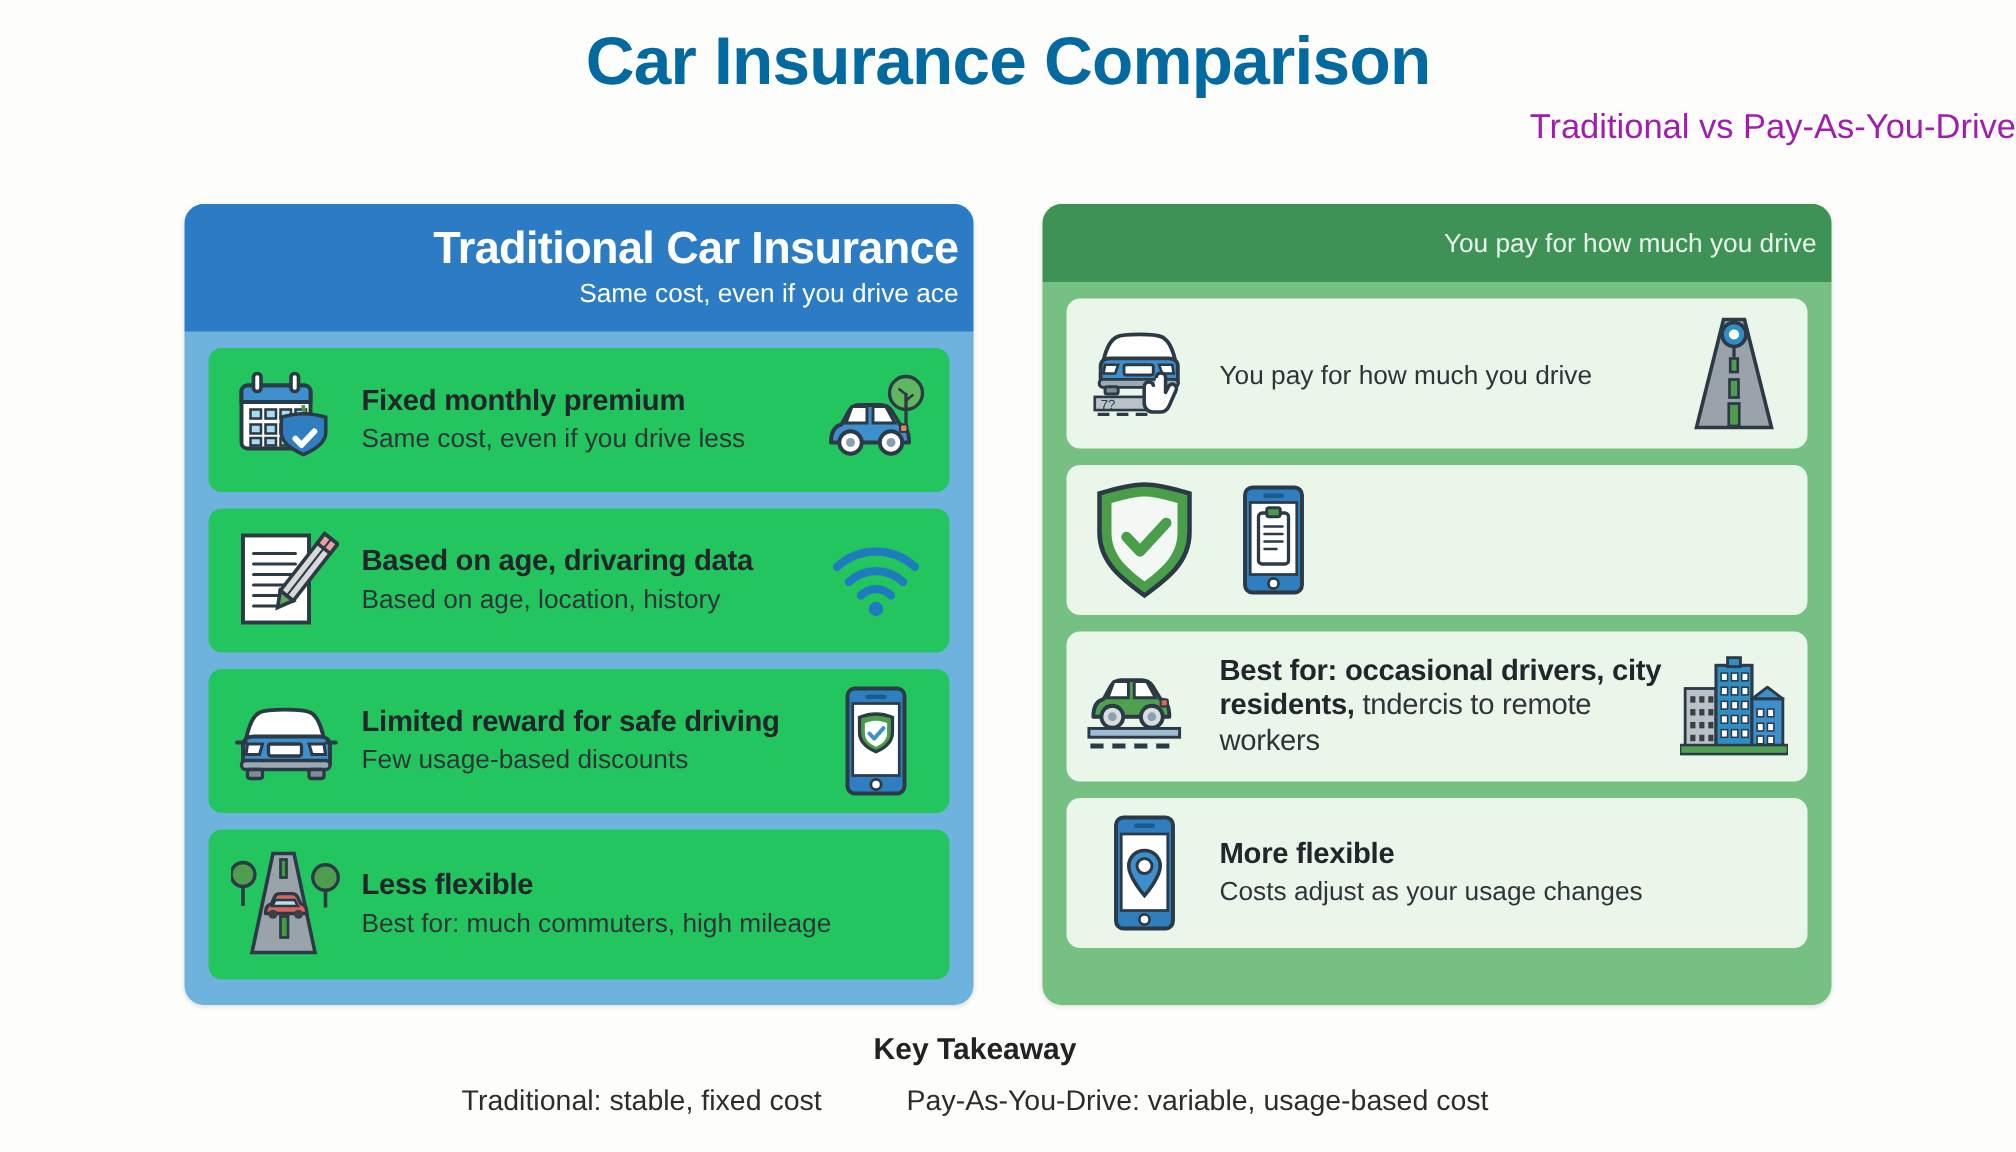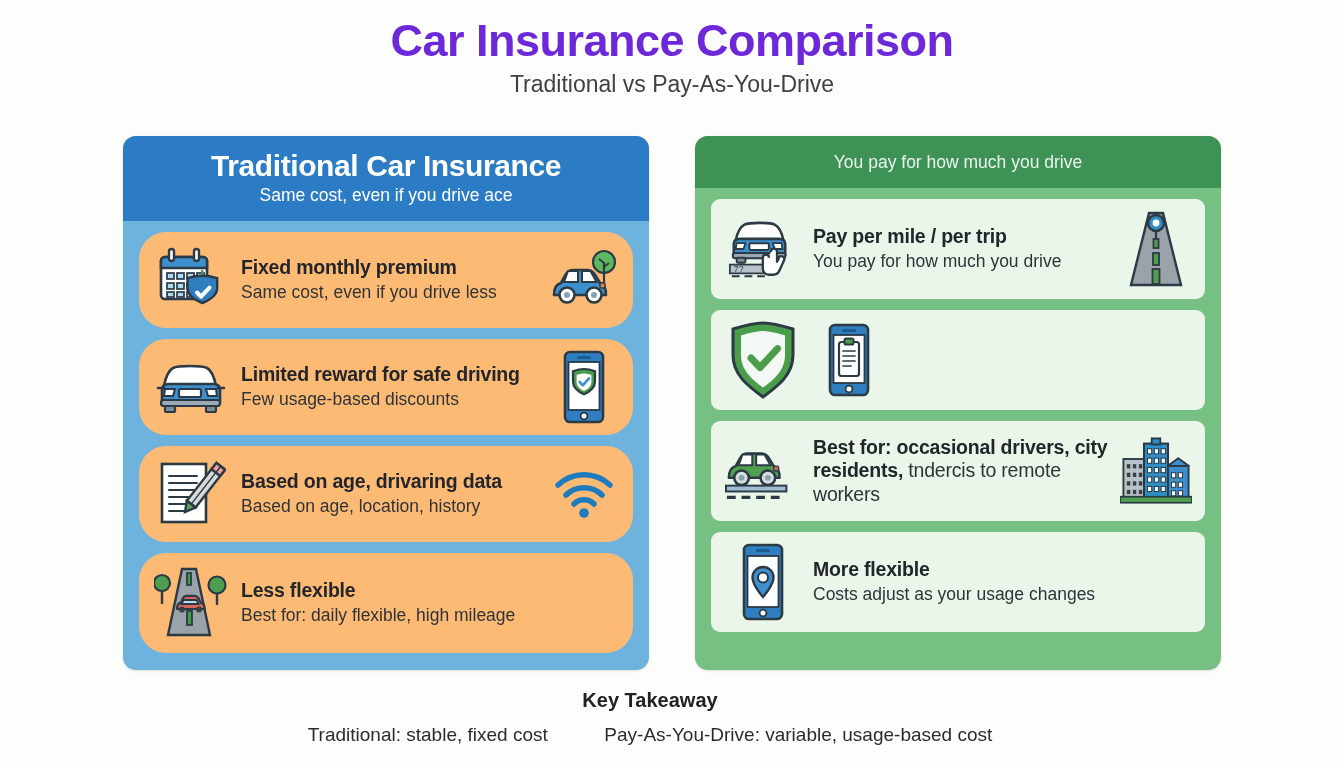--- a/index.html
+++ b/index.html
@@ -7,41 +7,41 @@
     width: 1344px; height: 768px;
     background: #fdfdfb;
     font-family: "Liberation Sans", sans-serif;
     overflow: hidden;
   }
   .page { position: relative; width: 1344px; height: 768px; }
 
   
   .header { text-align: center; padding-top: 16px; }
   .main-title {
-    font-size: 45px; font-weight: bold; color: #6d28d9;
+    font-size: 45px; font-weight: bold; color: #0369a1;
     letter-spacing: -0.5px; line-height: 1.12;
   }
   .sub-title {
-    font-size: 23px; color: #404040; margin-top: 5px; font-weight: normal;
+    font-size: 23px; color: #a21caf; margin-top: 5px; font-weight: normal; text-align: right;
   }
 
   
   .columns {
     position: absolute; left: 0; top: 136px; width: 1344px;
     display: flex; justify-content: center; gap: 46px;
   }
   .panel {
     width: 526px; border-radius: 13px; overflow: hidden;
     display: flex; flex-direction: column;
     box-shadow: 0 1px 3px rgba(0,0,0,0.12);
   }
   .panel-blue { background: #6eb3dd; }
   .panel-green { background: #76c083; }
 
-  .panel-head { padding: 13px 10px 15px; text-align: center; }
+  .panel-head { padding: 13px 10px 15px; text-align: right; }
   .head-blue { background: #2b7cc4; }
   .head-green { background: #3f9256; }
   .panel-head h2 {
     color: #ffffff; font-size: 30px; font-weight: bold;
     letter-spacing: -0.4px; line-height: 1.1;
   }
   .panel-head p {
     color: #ffffff; font-size: 17.5px; margin-top: 3px; font-weight: normal;
   }
   .head-green p { color: #e9f5ec; }
@@ -49,21 +49,21 @@
   .panel-body {
     padding: 11px 16px 17px; display: flex; flex-direction: column; gap: 11px;
     flex: 1;
   }
 
   
   .row {
     border-radius: 9px; display: flex; align-items: center;
     padding: 10px 13px; gap: 11px; min-height: 96px;
   }
-  .row-blue { background: #fdba74; border-radius: 27px; }
+  .row-blue { background: #22c55e; }
   .row-green { background: #e9f6e9; }
 
   .row-icon { flex: 0 0 auto; display: flex; align-items: center; justify-content: center; }
   .row-icon.left { width: 78px; }
   .row-icon.right { width: 72px; }
   .row-text { flex: 1 1 auto; min-width: 0; }
   .row-title {
     font-size: 19.5px; font-weight: bold; color: #22252a; line-height: 1.2;
     letter-spacing: -0.2px;
   }
@@ -140,20 +140,51 @@
               <circle cx="46" cy="46" r="7.5" fill="#ffffff" stroke="#2b3a45" stroke-width="2.6"></circle>
               <circle cx="19" cy="46" r="3" fill="#8aa2b0"></circle>
                 <circle cx="46" cy="46" r="3" fill="#8aa2b0"></circle>
               <rect x="52" y="34" width="5" height="5" rx="1.4" fill="#e8854b" stroke="#2b3a45" stroke-width="1.4"></rect>
             </svg>
           </div>
         </div>
 
         <div class="row row-blue">
           <div class="row-icon left">
+            <svg width="70" height="72" viewBox="0 0 70 72">
+              <rect x="6" y="6" width="44" height="58" fill="#ffffff" stroke="#2b3a45" stroke-width="2.6"></rect>
+              <g stroke="#2b3a45" stroke-width="2" stroke-linecap="round">
+                <path d="M13 18h28M13 25h28M13 32h28M13 39h28M13 46h22M13 53h16"></path>
+              </g>
+              <g transform="rotate(38 45 36)">
+                <rect x="38" y="2" width="11" height="48" fill="#d9d9d9" stroke="#2b3a45" stroke-width="2.4"></rect>
+                <path d="M38 2h11v8H38z" fill="#e8a0a0" stroke="#2b3a45" stroke-width="2.4"></path>
+                <path d="M38 50h11l-5.5 10z" fill="#5fa85f" stroke="#2b3a45" stroke-width="2.4"></path>
+                <path d="M43.5 2v48" stroke="#2b3a45" stroke-width="1.4"></path>
+              </g>
+            </svg>
+          </div>
+          <div class="row-text">
+            <div class="row-title">Based on  age, drivaring data</div>
+            <div class="row-desc">Based on age, location, history</div>
+          </div>
+          <div class="row-icon right">
+            <svg width="62" height="52" viewBox="0 0 62 52">
+              <g fill="none" stroke="#1e7bbd" stroke-width="5.5" stroke-linecap="round">
+                <path d="M5 17a38 38 0 0 1 52 0"></path>
+                <path d="M13 27a26 26 0 0 1 36 0"></path>
+                <path d="M21 36a14 14 0 0 1 20 0"></path>
+              </g>
+              <circle cx="31" cy="45" r="4.8" fill="#1e7bbd"></circle>
+            </svg>
+          </div>
+        </div>
+
+        <div class="row row-blue">
+          <div class="row-icon left">
             <svg width="74" height="62" viewBox="0 0 74 62">
               <path d="M10 30c2-10 5-16 9-18 5-2.6 29-2.6 34 0 4 2 7 8 9 18z" fill="#ffffff" stroke="#2b3a45" stroke-width="2.6" stroke-linejoin="round"></path>
               <path d="M8 34c0-4 3-6 7-6h44c4 0 7 2 7 6v12H8z" fill="#3d8fcd" stroke="#2b3a45" stroke-width="2.6"></path>
               <rect x="25" y="33" width="22" height="8" rx="1.6" fill="#ffffff" stroke="#2b3a45" stroke-width="2.2"></rect>
               <path d="M11 33h10l-2 7h-9z" fill="#ffffff" stroke="#2b3a45" stroke-width="2"></path>
               <path d="M62 33H52l2 7h9z" fill="#ffffff" stroke="#2b3a45" stroke-width="2"></path>
               <rect x="7" y="44" width="59" height="6" rx="2.8" fill="#9aa9b3" stroke="#2b3a45" stroke-width="2.2"></rect>
               <rect x="11" y="50" width="10" height="6" rx="1.6" fill="#7e8d97" stroke="#2b3a45" stroke-width="2.2"></rect>
               <rect x="52" y="50" width="10" height="6" rx="1.6" fill="#7e8d97" stroke="#2b3a45" stroke-width="2.2"></rect>
               <path d="M4 32h6M64 32h6" stroke="#2b3a45" stroke-width="2.6" stroke-linecap="round"></path>
@@ -171,51 +202,20 @@
               <circle cx="23" cy="67" r="3.4" fill="#ffffff" stroke="#2b3a45" stroke-width="1.8"></circle>
               <path d="M23 20c5 0 11 2.2 11 2.2v10c0 6.6-5.4 10.6-11 13-5.6-2.4-11-6.4-11-13v-10S18 20 23 20z" fill="#4a9e4a" stroke="#2b3a45" stroke-width="2.2"></path>
               <path d="M23 24.5c3.4 0 7.4 1.5 7.4 1.5v7c0 4.5-3.7 7.2-7.4 8.8-3.8-1.6-7.4-4.3-7.4-8.8v-7s4-1.5 7.4-1.5z" fill="#ffffff"></path>
               <path d="M18.6 33l3.2 3.4 6.2-7" fill="none" stroke="#3d8fcd" stroke-width="2.6" stroke-linecap="round" stroke-linejoin="round"></path>
             </svg>
           </div>
         </div>
 
         <div class="row row-blue">
           <div class="row-icon left">
-            <svg width="70" height="72" viewBox="0 0 70 72">
-              <rect x="6" y="6" width="44" height="58" fill="#ffffff" stroke="#2b3a45" stroke-width="2.6"></rect>
-              <g stroke="#2b3a45" stroke-width="2" stroke-linecap="round">
-                <path d="M13 18h28M13 25h28M13 32h28M13 39h28M13 46h22M13 53h16"></path>
-              </g>
-              <g transform="rotate(38 45 36)">
-                <rect x="38" y="2" width="11" height="48" fill="#d9d9d9" stroke="#2b3a45" stroke-width="2.4"></rect>
-                <path d="M38 2h11v8H38z" fill="#e8a0a0" stroke="#2b3a45" stroke-width="2.4"></path>
-                <path d="M38 50h11l-5.5 10z" fill="#5fa85f" stroke="#2b3a45" stroke-width="2.4"></path>
-                <path d="M43.5 2v48" stroke="#2b3a45" stroke-width="1.4"></path>
-              </g>
-            </svg>
-          </div>
-          <div class="row-text">
-            <div class="row-title">Based on  age, drivaring data</div>
-            <div class="row-desc">Based on age, location, history</div>
-          </div>
-          <div class="row-icon right">
-            <svg width="62" height="52" viewBox="0 0 62 52">
-              <g fill="none" stroke="#1e7bbd" stroke-width="5.5" stroke-linecap="round">
-                <path d="M5 17a38 38 0 0 1 52 0"></path>
-                <path d="M13 27a26 26 0 0 1 36 0"></path>
-                <path d="M21 36a14 14 0 0 1 20 0"></path>
-              </g>
-              <circle cx="31" cy="45" r="4.8" fill="#1e7bbd"></circle>
-            </svg>
-          </div>
-        </div>
-
-        <div class="row row-blue">
-          <div class="row-icon left">
             <svg width="74" height="80" viewBox="0 0 74 80">
               <path d="M28 6h14l14 66H14z" fill="#9aa2aa" stroke="#2b3a45" stroke-width="2.4"></path>
               <g fill="#4f9e4f" stroke="#2b3a45" stroke-width="2.2">
                 <circle cx="8" cy="20" r="8"></circle>
                   <circle cx="63" cy="22" r="8.5"></circle>
               </g>
               <path d="M8 28v13M63 30v12" stroke="#2b3a45" stroke-width="2.4"></path>
               <g fill="#3f9e3f" stroke="#2b3a45" stroke-width="1.8">
                 <rect x="33" y="10" width="4" height="12"></rect>
                 <rect x="33" y="48" width="5" height="14"></rect>
@@ -223,21 +223,21 @@
               <g transform="translate(22,32)">
                 <path d="M1 14c0-4 1.6-6 4-6.4L7 3c.7-1.4 2-2.2 3.6-2.2h8c1.6 0 3 .8 3.8 2.2l2.2 4.6c2.4.4 4 2.4 4 6.4z" fill="#d9655c" stroke="#2b3a45" stroke-width="2.2" stroke-linejoin="round"></path>
                 <path d="M7.5 5h13l2 4H5.5z" fill="#b8dcf0" stroke="#2b3a45" stroke-width="1.8"></path>
                 <circle cx="6" cy="14.5" r="3" fill="#3c3f44"></circle>
                   <circle cx="23" cy="14.5" r="3" fill="#3c3f44"></circle>
               </g>
             </svg>
           </div>
           <div class="row-text">
             <div class="row-title">Less flexible</div>
-            <div class="row-desc">Best for: daily flexible, high mileage</div>
+            <div class="row-desc">Best for: much commuters, high mileage</div>
           </div>
         </div>
 
       </div>
     </div>
 
     <div class="panel panel-green">
       <div class="panel-head head-green">
         <p>You pay for how much you drive</p>
       </div>
@@ -256,21 +256,20 @@
               <rect x="52" y="44" width="9" height="5" rx="1.4" fill="#7e8d97" stroke="#2b3a45" stroke-width="2"></rect>
               <rect x="6" y="51" width="48" height="9" fill="#b9c2c9" stroke="#2b3a45" stroke-width="1.8"></rect>
               <text x="10" y="59" font-size="9" font-family="Liberation Sans, sans-serif" fill="#2b3a45">7?</text>
               <g stroke="#2b3a45" stroke-width="2.2">
                   <path d="M8 63h8M21 63h8M34 63h8"></path>
                 </g>
               <path d="M48 38c0-2 1.4-3.4 3.2-3.4s3.2 1.4 3.2 3.4v10l2-4c.7-1.6 2.4-2.2 3.8-1.4 1.5.8 2 2.6 1.3 4.1l-4.6 10.4c-1.2 2.7-3.6 4.3-6.3 4.3h-4.6c-3.4 0-6.2-2.8-6.2-6.2V44c0-1.8 1.4-3.2 3.2-3.2s3.2 1.4 3.2 3.2" fill="#ffffff" stroke="#2b3a45" stroke-width="2.4" stroke-linejoin="round"></path>
             </svg>
           </div>
           <div class="row-text">
-            <div class="row-title">Pay per mile / per trip</div>
             <div class="row-desc">You pay for how much you drive</div>
           </div>
           <div class="row-icon right">
             <svg width="66" height="80" viewBox="0 0 66 80">
               <path d="M26 4h14l18 72H8z" fill="#9aa2aa" stroke="#2b3a45" stroke-width="2.4"></path>
               <circle cx="33" cy="14" r="8" fill="#2f8fc4" stroke="#2b3a45" stroke-width="2.4"></circle>
               <circle cx="33" cy="14" r="3.4" fill="#ffffff"></circle>
               <path d="M33 22v7" stroke="#2b3a45" stroke-width="2.2"></path>
               <g fill="#4f9e4f" stroke="#2b3a45" stroke-width="1.8">
                 <rect x="30.5" y="30" width="5" height="9"></rect>

